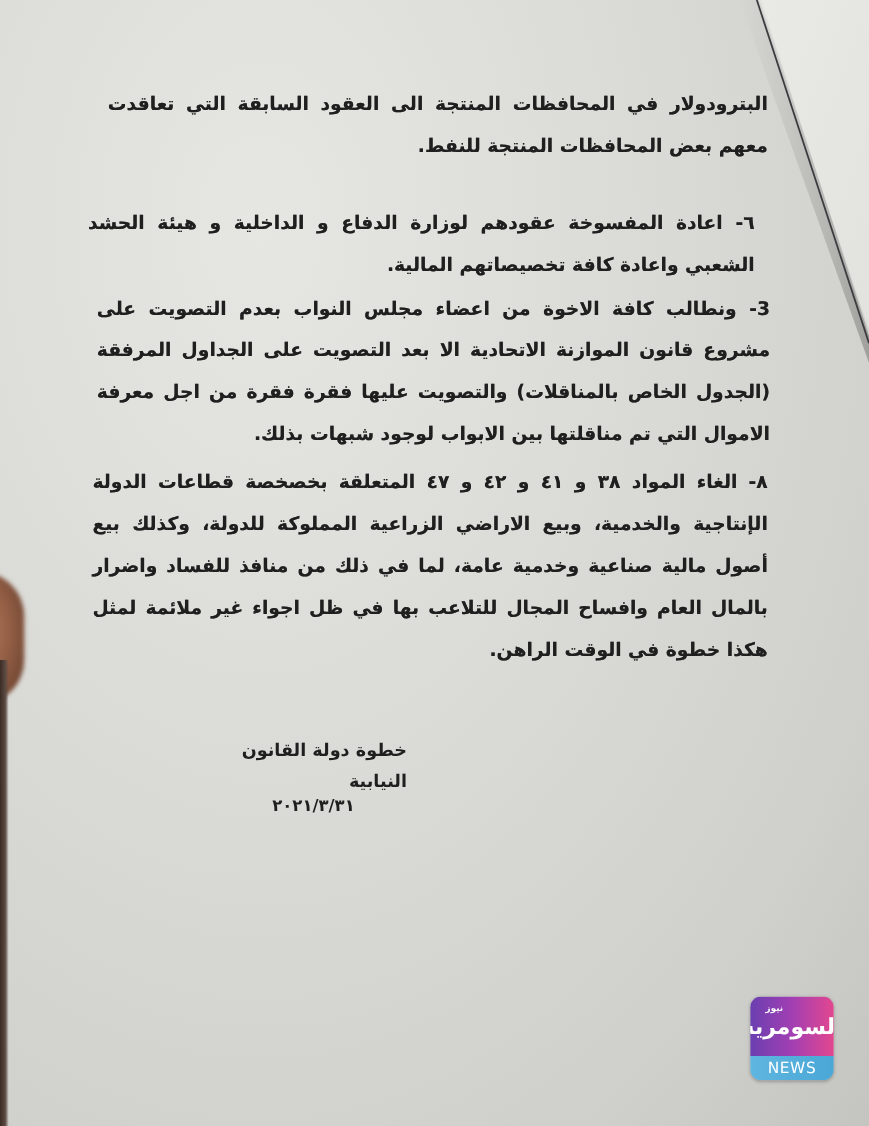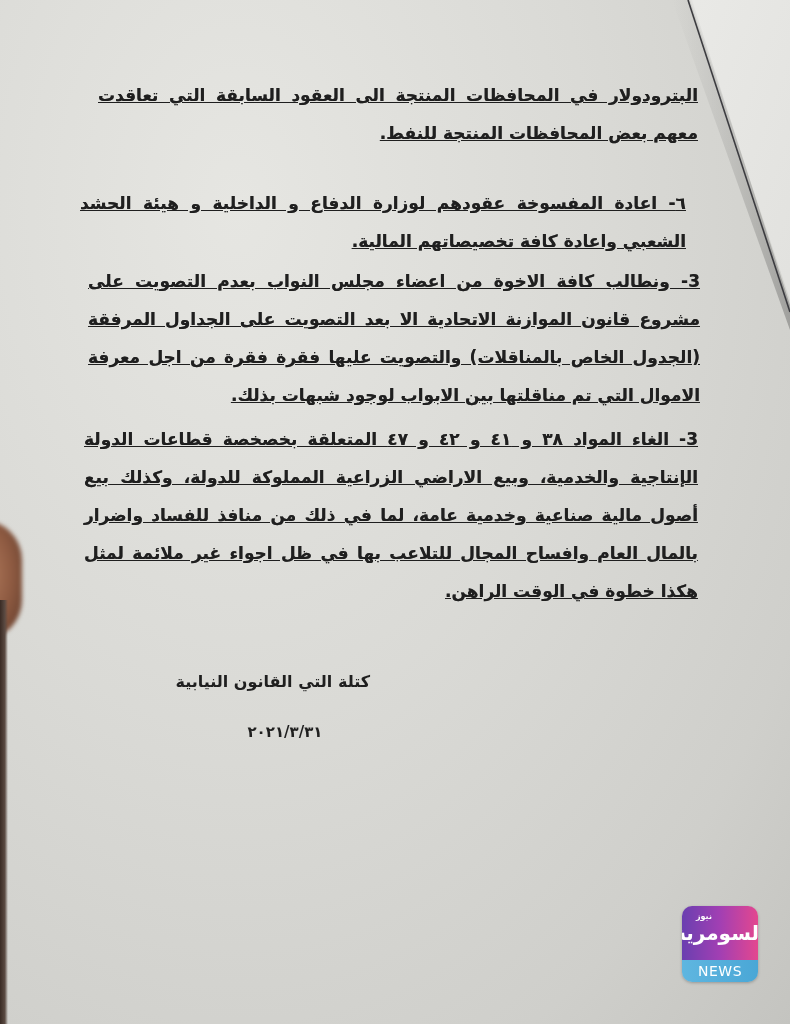--- a/index.html
+++ b/index.html
@@ -63,21 +63,20 @@
       width: 600px;
       direction: rtl;
       text-align: justify;
       text-align-last: right;
       color: #1f1f1f;
       font-weight: bold;
       font-size: 17px;
       line-height: 38px;
       letter-spacing: 0.1px;
       text-shadow: 0 0 0.6px rgba(0,0,0,0.6);
-      text-decoration: underline;
     }
     .para-0 { top: 76px; }
     .para-6 { top: 172px; right: 92px; width: 606px; }
     .para-7 { top: 262px; right: 90px; width: 612px; }
     .para-8 { top: 420px; right: 92px; width: 614px; }
     .signature {
       position: absolute;
       left: 170px;
       top: 668px;
       width: 200px;
@@ -161,23 +160,23 @@
 </svg>
 
 <div class="page">
 
   <p class="text-block para-0" style="margin:0">البترودولار في المحافظات المنتجة الى العقود السابقة التي تعاقدت معهم بعض المحافظات المنتجة للنفط.</p>
 
   <p class="text-block para-6" style="margin:12px">٦- اعادة المفسوخة عقودهم لوزارة الدفاع و الداخلية و هيئة الحشد الشعبي واعادة كافة تخصيصاتهم المالية.</p>
 
   <p class="text-block para-7" style="margin:0">3- ونطالب كافة الاخوة من اعضاء مجلس النواب بعدم التصويت على مشروع قانون الموازنة الاتحادية الا بعد التصويت على الجداول المرفقة (الجدول الخاص بالمناقلات) والتصويت عليها فقرة فقرة من اجل معرفة الاموال التي تم مناقلتها بين الابواب لوجود شبهات بذلك.</p>
 
-  <p class="text-block para-8" style="margin:0">3- الغاء المواد ٣٨ و ٤١ و ٤٢ و ٤٧ المتعلقة بخصخصة قطاعات الدولة الإنتاجية والخدمية، وبيع الاراضي الزراعية المملوكة للدولة، وكذلك بيع أصول مالية صناعية وخدمية عامة، لما في ذلك من منافذ للفساد واضرار بالمال العام وافساح المجال للتلاعب بها في ظل اجواء غير ملائمة لمثل هكذا خطوة في الوقت الراهن.</p>
+  <p class="text-block para-8" style="margin:0">٨- الغاء المواد ٣٨ و ٤١ و ٤٢ و ٤٧ المتعلقة بخصخصة قطاعات الدولة الإنتاجية والخدمية، وبيع الاراضي الزراعية المملوكة للدولة، وكذلك بيع أصول مالية صناعية وخدمية عامة، لما في ذلك من منافذ للفساد واضرار بالمال العام وافساح المجال للتلاعب بها في ظل اجواء غير ملائمة لمثل هكذا خطوة في الوقت الراهن.</p>
 
-  <div class="signature">كتلة التي القانون النيابية</div>
+  <div class="signature">خطوة دولة القانون النيابية</div>
 
   <div class="date">٢٠٢١/٣/٣١</div>
 </div>
 
 <div class="thumb"></div>
 <div class="dark-edge"></div>
 
 <div class="logo">
   <div class="logo-top">
     <span class="logo-sub">نيوز</span>

